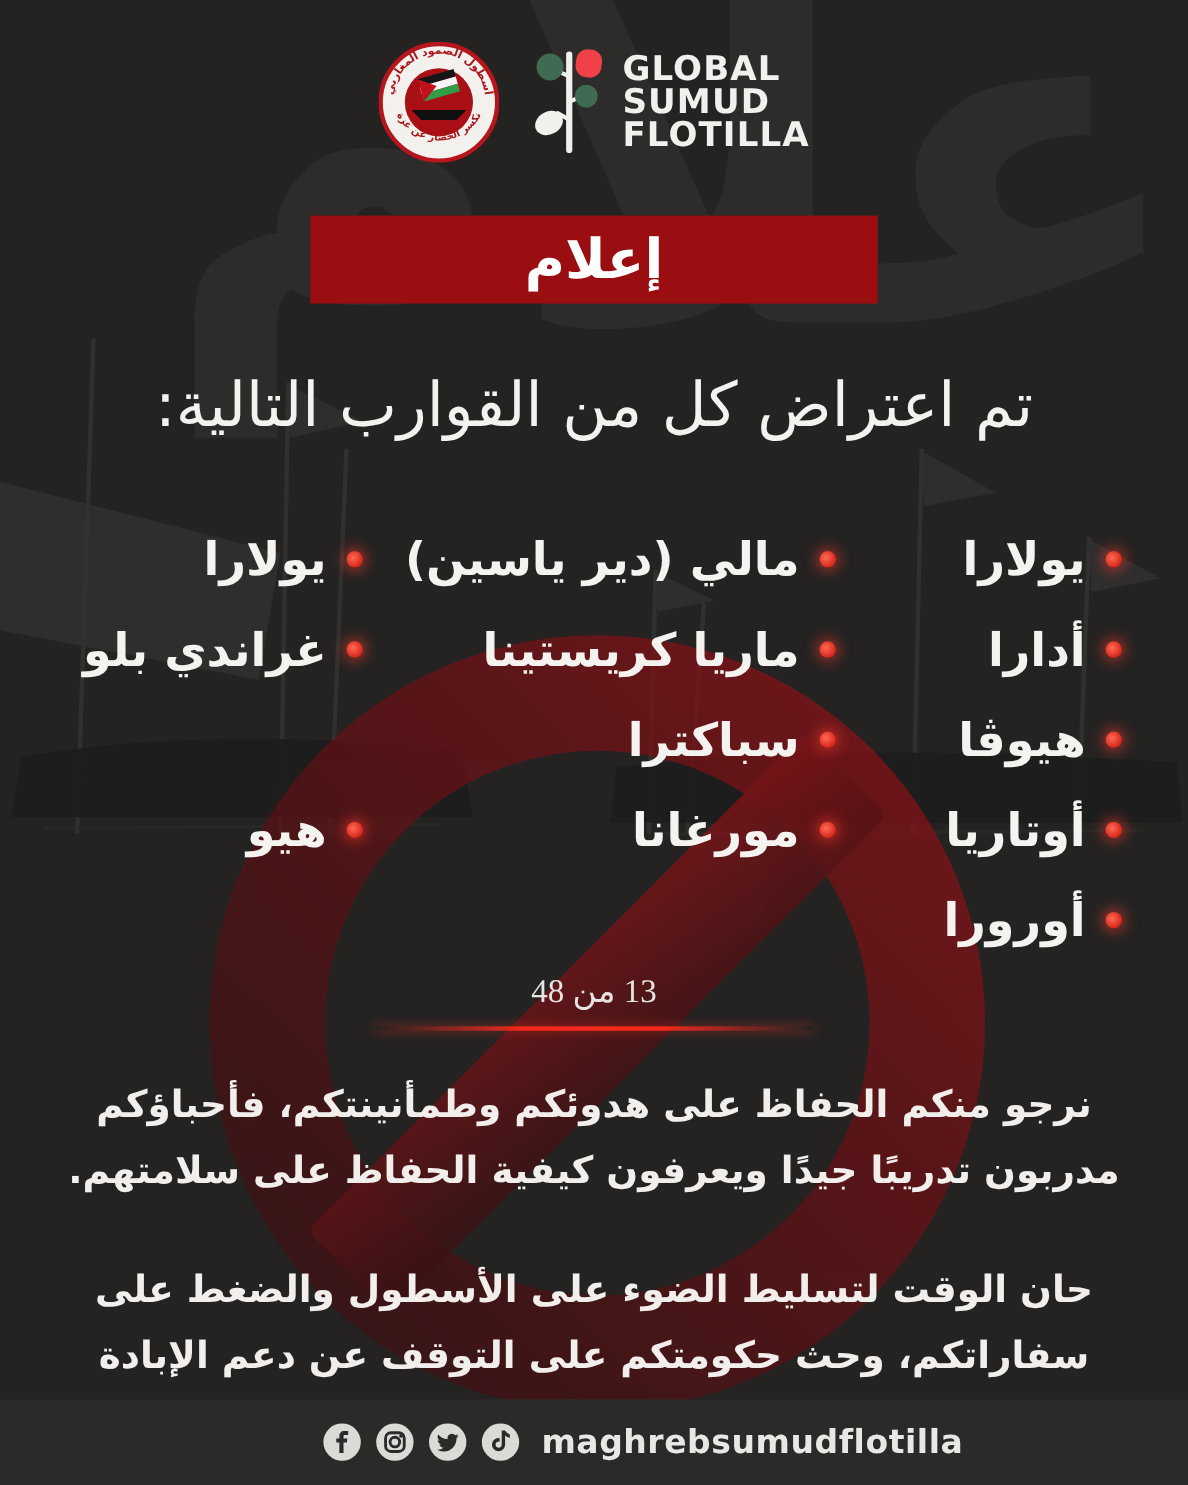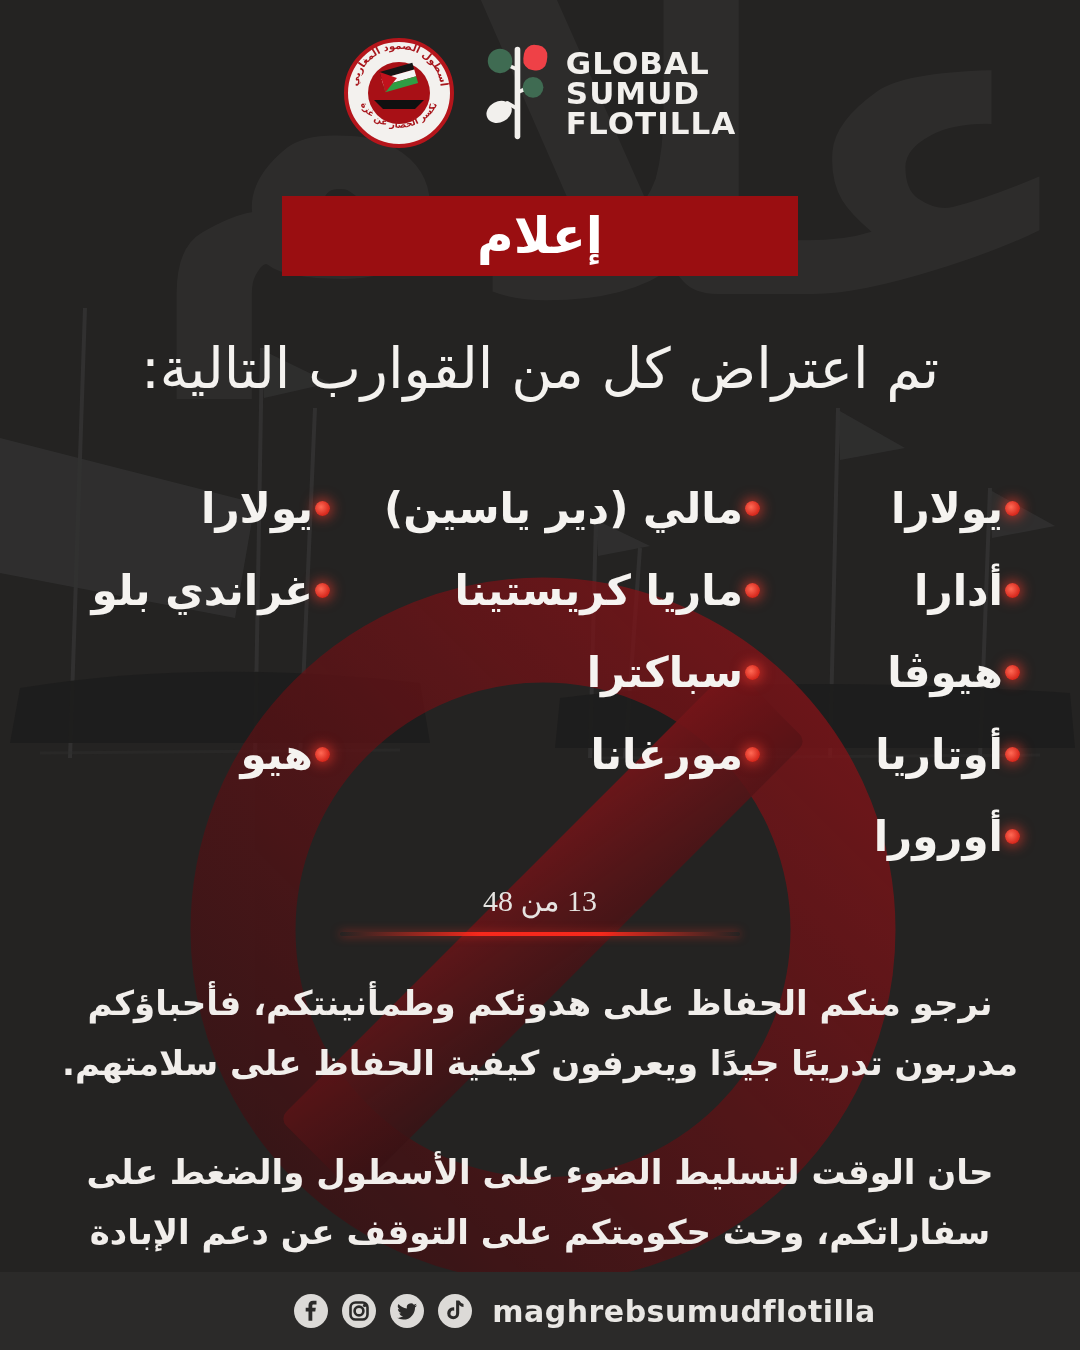--- a/index.html
+++ b/index.html
@@ -29,21 +29,21 @@
   .banner-label{font-size:50px;font-weight:700;color:#ffffff;direction:rtl;}
   .heading{
     margin-top:60px;text-align:center;direction:rtl;
     font-size:56px;font-weight:400;color:#f4f2ef;
   }
   .boat-list{margin-top:66px;padding:0 60px;}
   .boat-row{
     display:grid;grid-template-columns:260px 430px 270px;direction:rtl;
     height:82px;align-items:center;
   }
-  .boat-cell{display:flex;align-items:center;gap:2px;direction:rtl;}
+  .boat-cell{display:flex;align-items:center;gap:18px;direction:rtl;}
   .bullet{
     width:15px;height:15px;border-radius:50%;flex:0 0 auto;
     background:radial-gradient(circle at 40% 40%, #ff6a55 0%, #d92a1e 65%, #b01a10 100%);
     box-shadow:0 0 12px 3px rgba(255,60,45,.55);
   }
   .boat-name{font-size:42px;font-weight:700;color:#f5f3f0;white-space:nowrap;}
   .boat-name.small{font-size:42px;}
   .counter{
     margin-top:6px;text-align:center;direction:rtl;
     font-size:30px;color:#e6e4e1;font-weight:400;font-family:Liberation Serif, serif;

